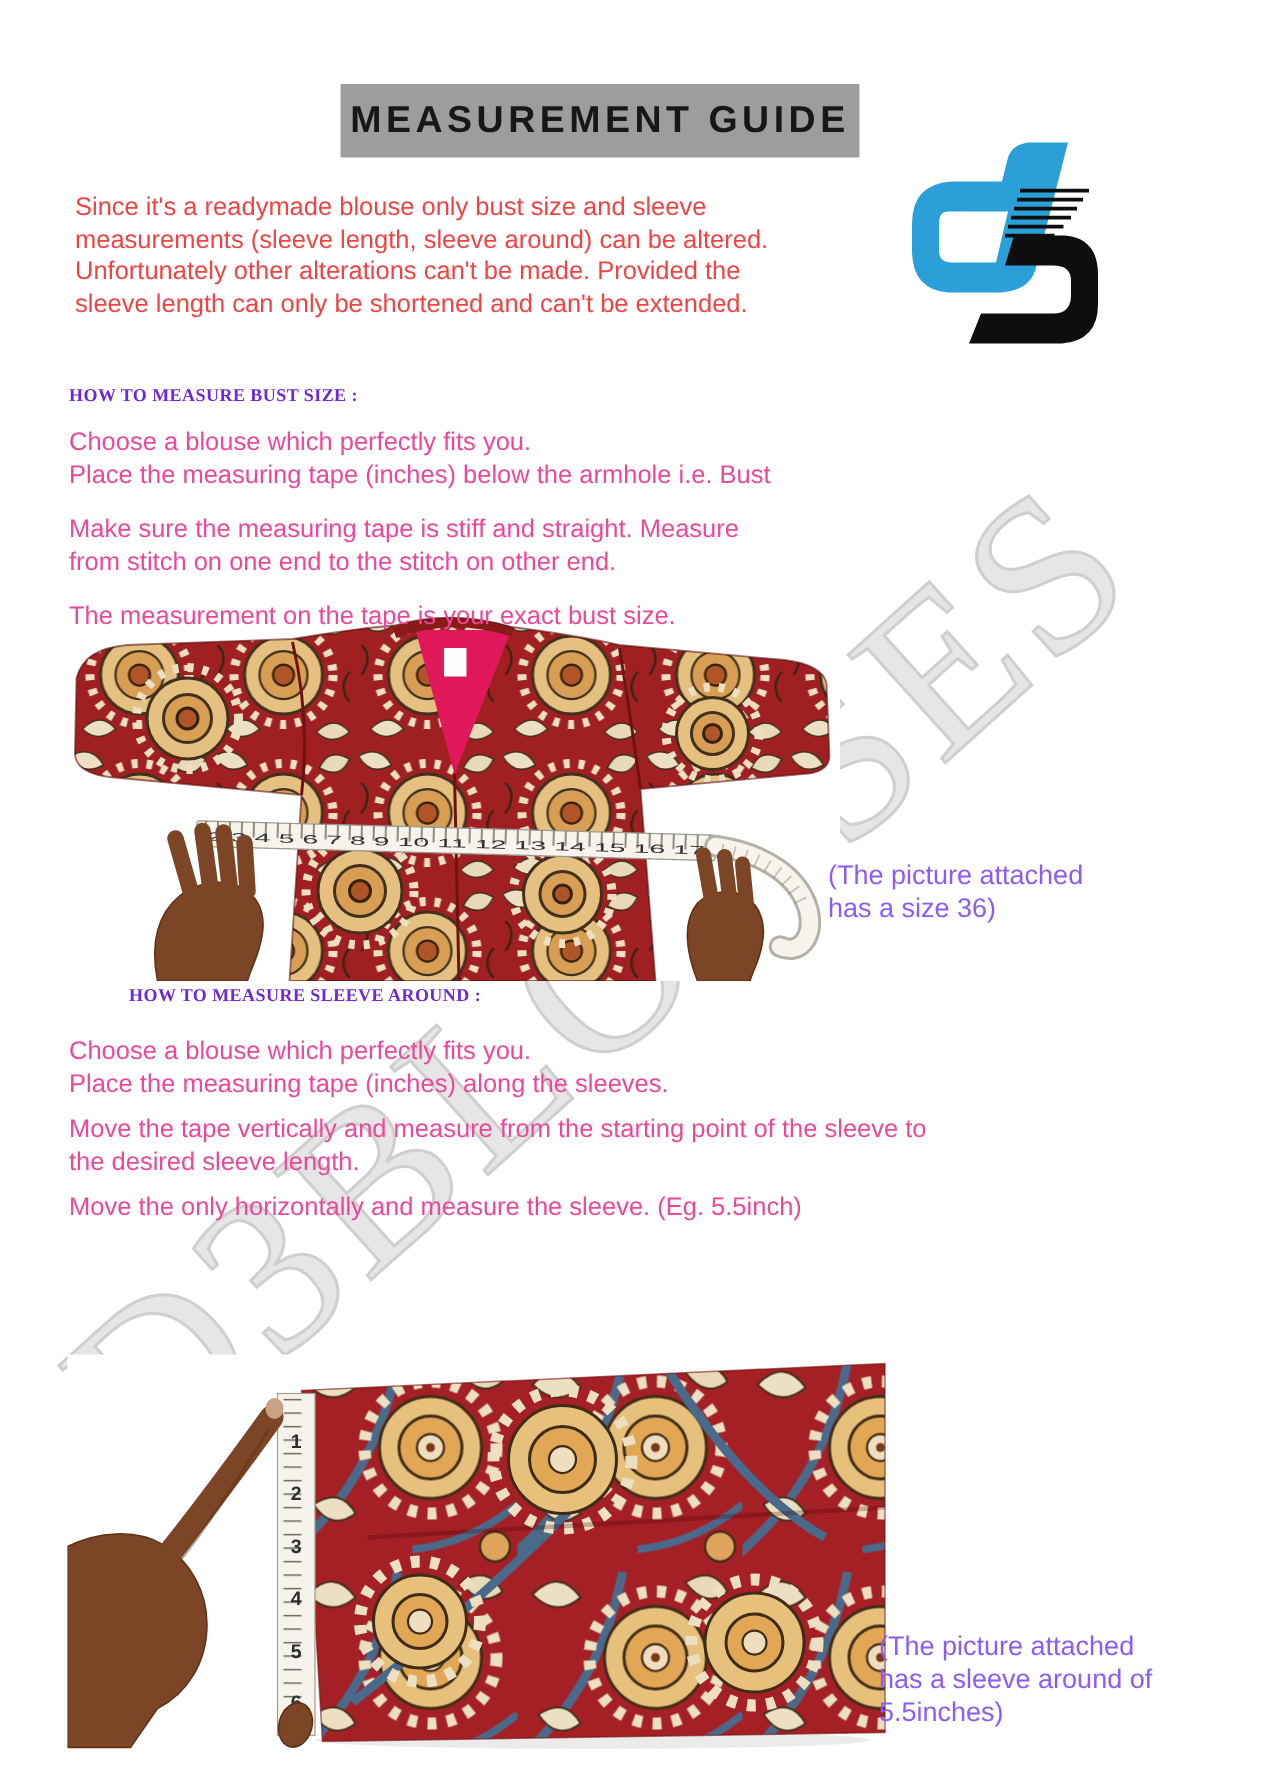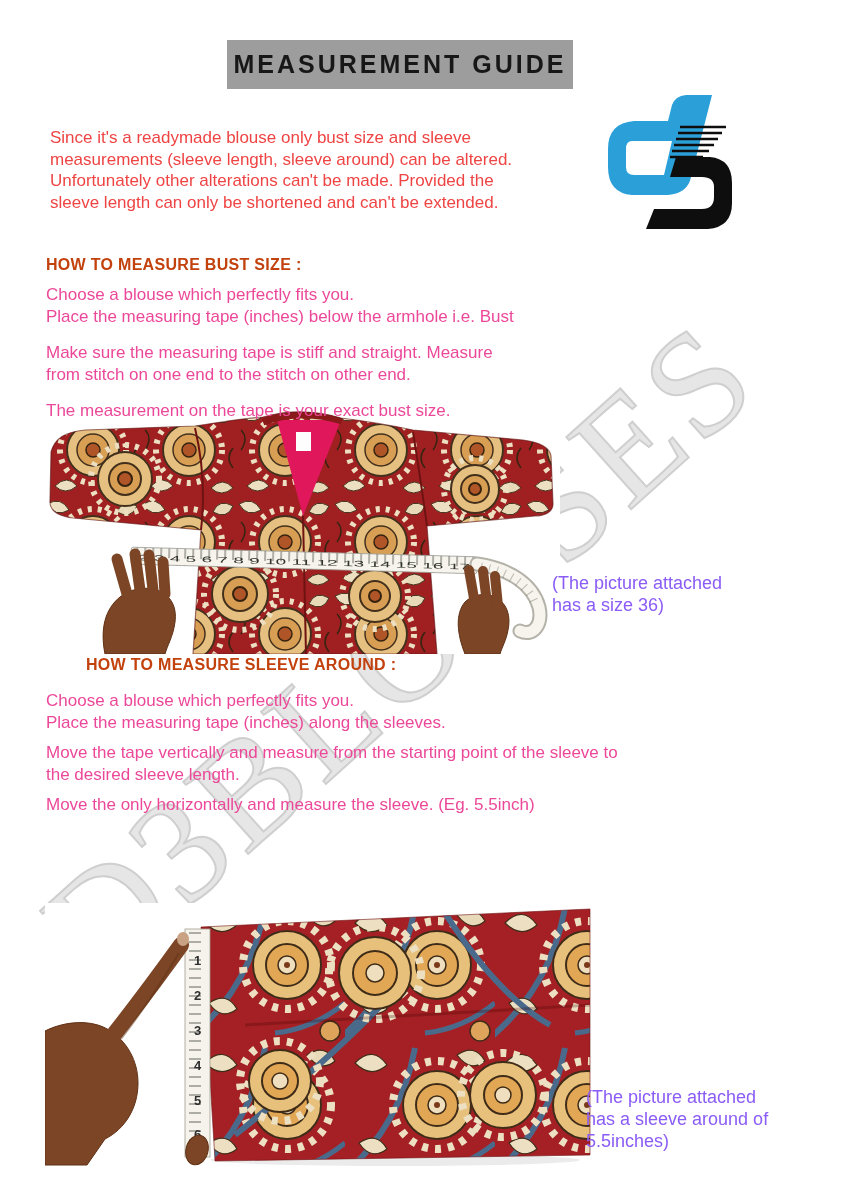--- a/index.html
+++ b/index.html
@@ -11,35 +11,35 @@
   .watermark{
     position:absolute; left:-100px; top:548px; width:1000px; height:204px;
     display:flex; align-items:center; justify-content:center;
     transform:rotate(-42deg);
     font-family:"Liberation Serif", serif;
     font-size:148px; letter-spacing:6px; color:#e6e6e6;
     -webkit-text-stroke:2px #cfcfcf;
     z-index:0; white-space:nowrap; user-select:none;
   }
   .header-bar{
-    position:absolute; left:227px; top:40px; width:346px; height:49px;
+    position:absolute; left:227px; top:56px; width:346px; height:49px;
     background:#9d9d9d; display:flex; align-items:center; justify-content:center;
     z-index:2;
   }
   .header-bar span{
     font-size:25px; font-weight:bold; letter-spacing:3px; color:#171717;
   }
   .logo{ position:absolute; left:602px; top:93px; width:132px; height:138px; z-index:2;}
   .intro{
     position:absolute; left:50px; top:127px; width:560px; margin:0;
     font-size:17px; line-height:21.5px; color:#ef4444; white-space:pre-line; z-index:2;
   }
   .section-heading{
-    position:absolute; margin:0; font-size:16px; font-weight:bold;
-    letter-spacing:0.3px; color:#c2410c; z-index:2;
+    position:absolute; margin:0; font-size:12px; font-weight:bold;
+    letter-spacing:0.3px; color:#6d28d9; z-index:2;font-family:Liberation Serif, serif;
   }
   .h-bust{ left:46px; top:256px; }
   .h-sleeve{ left:55px; top:656px;margin-left:31px; }
   .steps{ position:absolute; z-index:2; }
   .steps-bust{ left:46px; top:284px; width:580px; }
   .steps-sleeve{ left:46px; top:690px; width:740px; }
   .steps p{
     margin:0; font-size:17px; line-height:22px; color:#ec4899; white-space:pre-line;
   }
   .steps-bust p + p{ margin-top:14px; }

